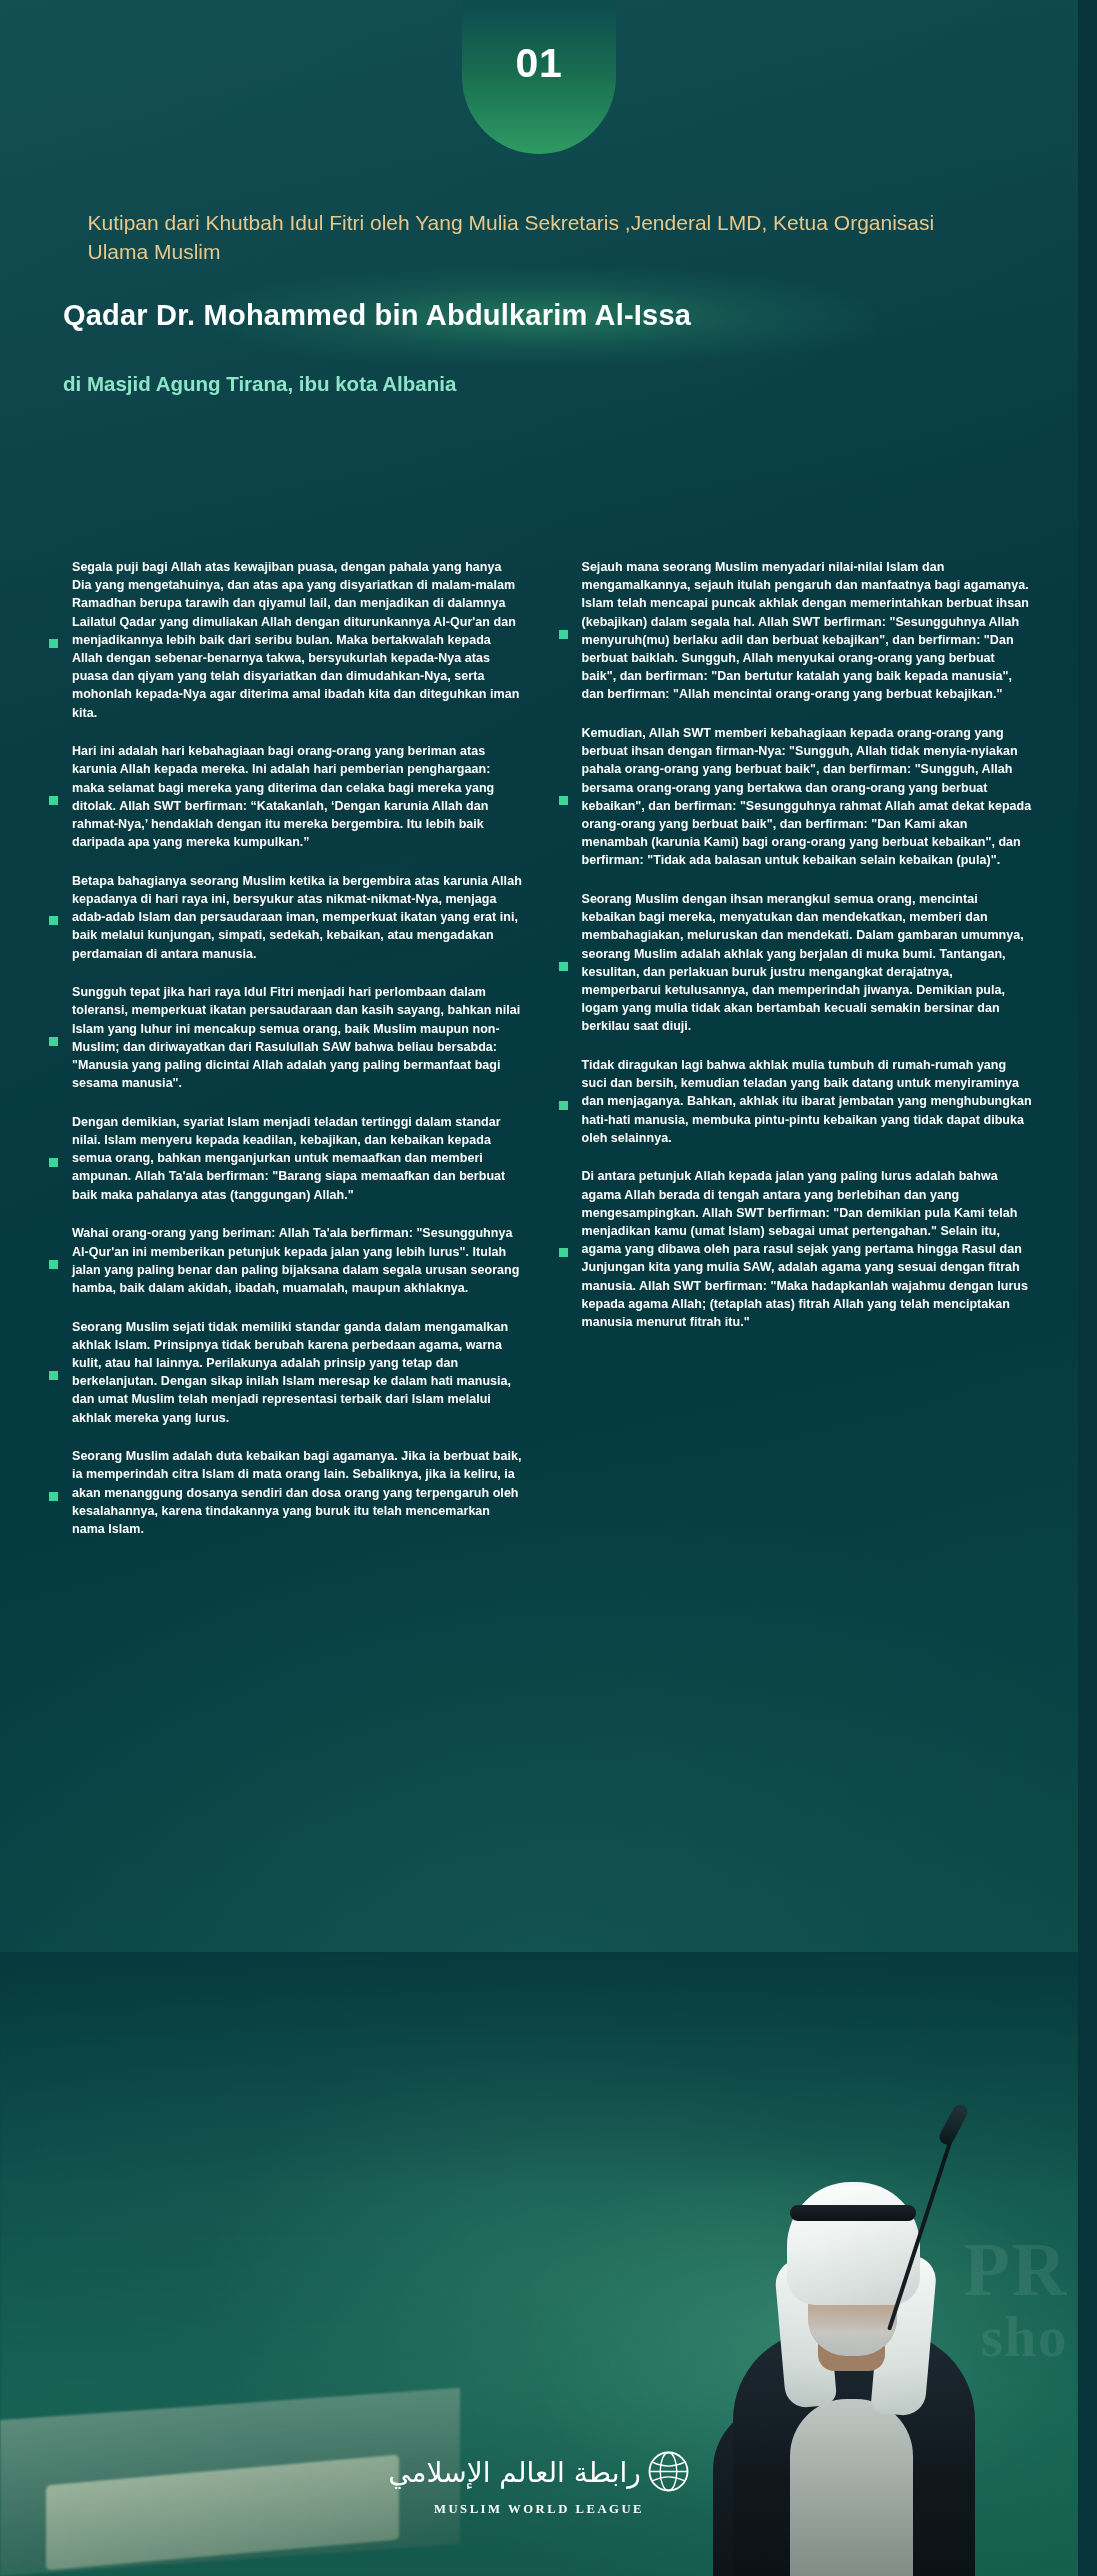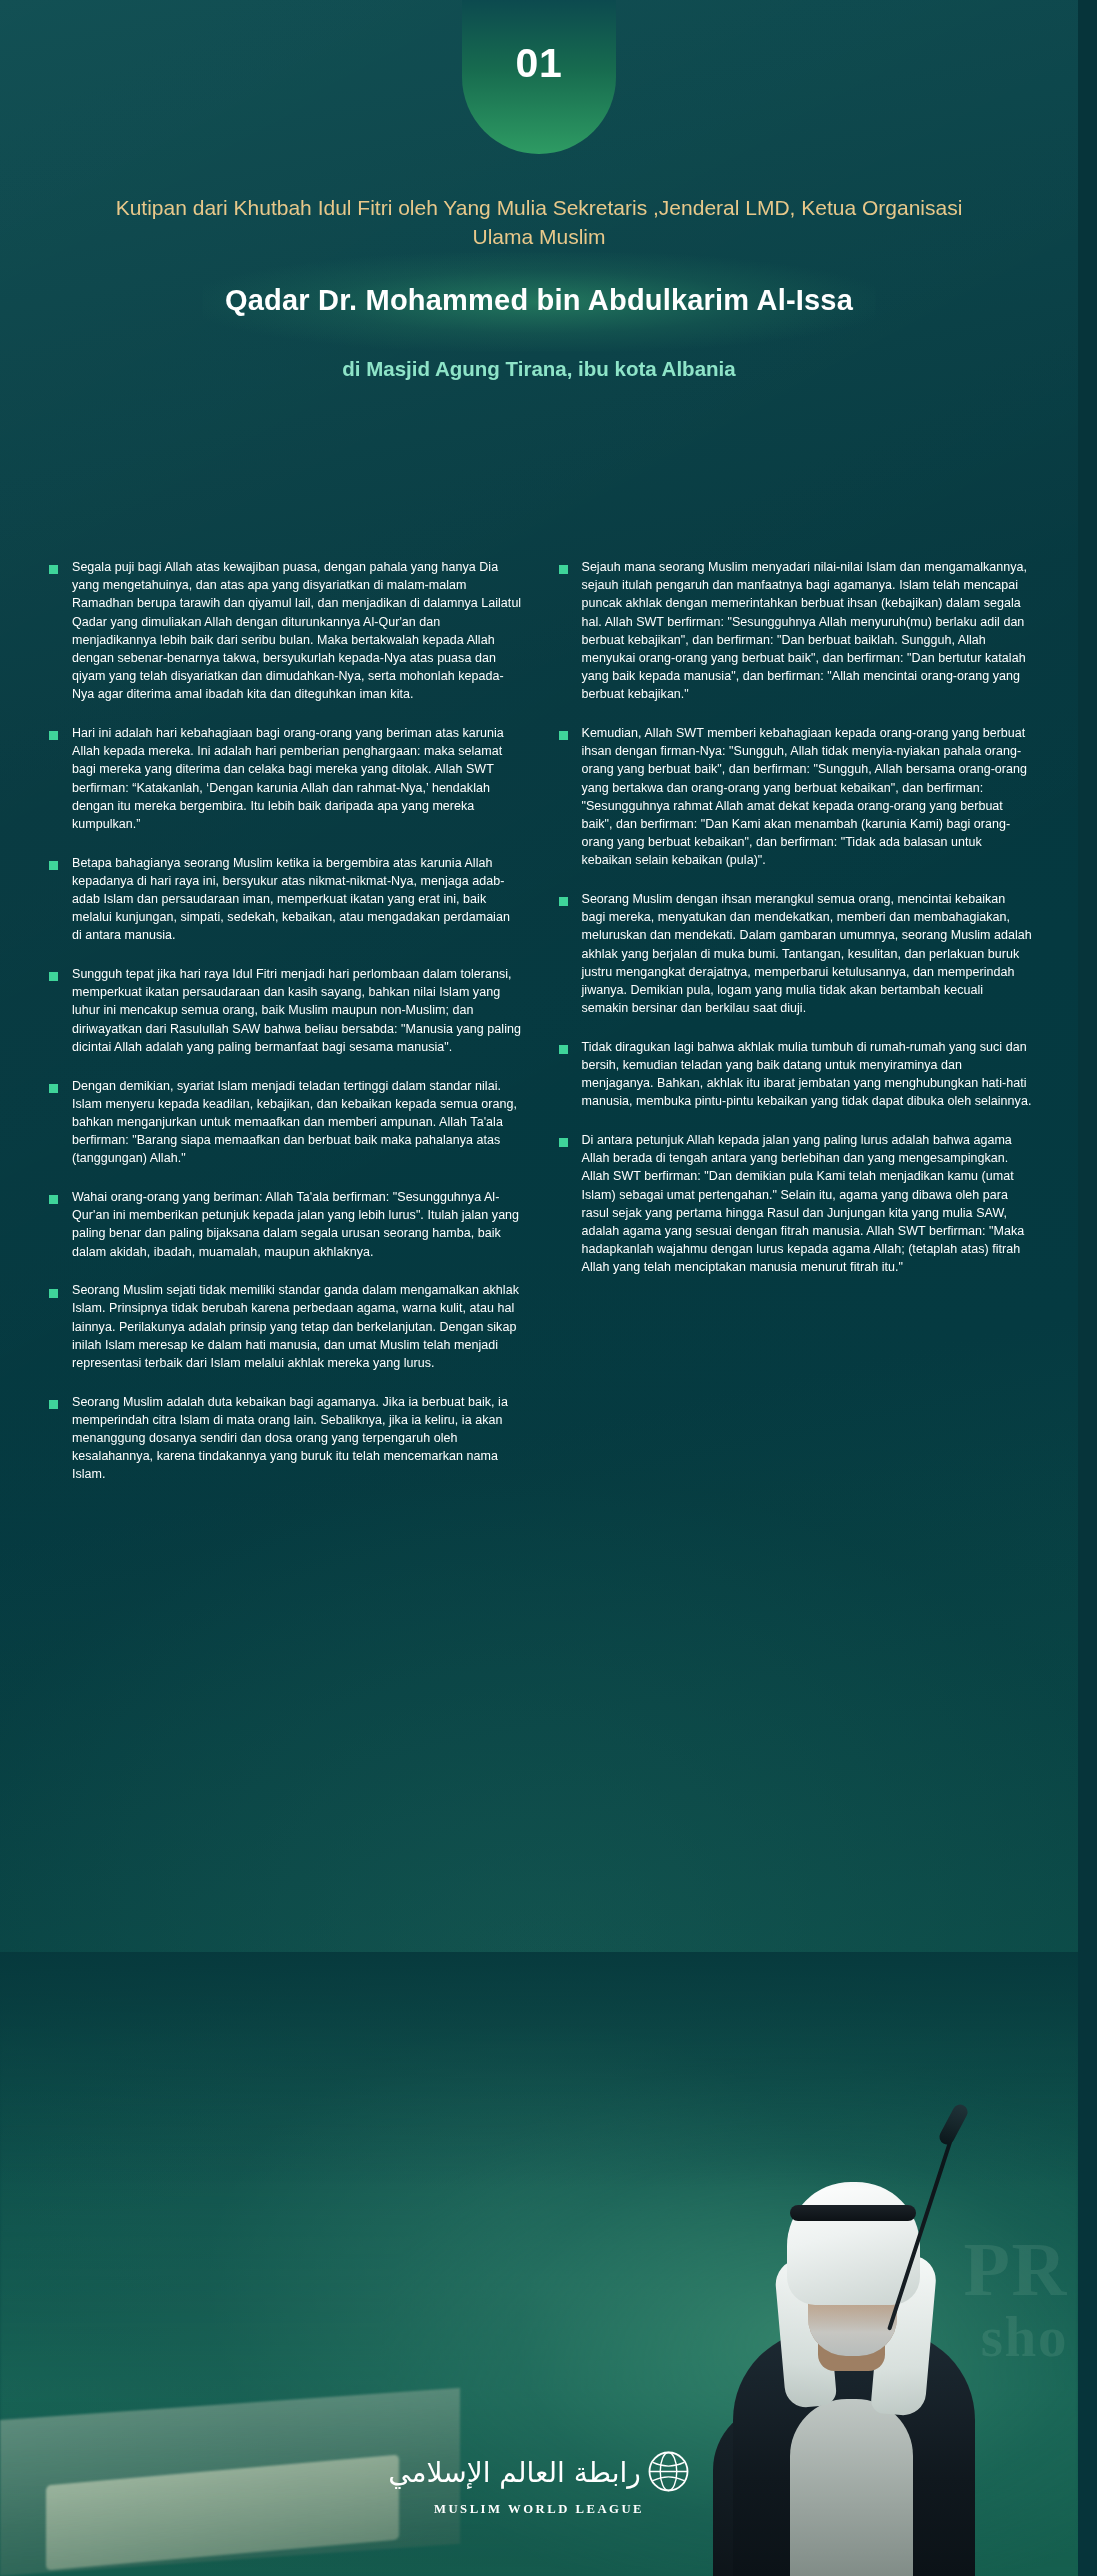--- a/index.html
+++ b/index.html
@@ -52,25 +52,24 @@
     color:#ffffff;
     font-size:41px;
     font-weight:700;
     letter-spacing:0.8px;
     line-height:1;
   }
 
   
   .header {
     position:absolute;
-    top:194px;
+    top:209px;
     left:0;
     width:100%;
-    text-align:center;
-    padding:0 41px;
+    padding:0 63px;
   }
   .kicker {
     color:#e8c88a;
     font-size:21px;
     line-height:1.36;
     font-weight:400;
     max-width:903px;
     margin:0 auto;
   }
   .name-wrap {
@@ -110,22 +109,23 @@
     width:100%;
     display:flex;
     gap:36px;
     padding:0 46px 0 49px;
     align-items:flex-start;
   }
   .col { flex:1 1 0; min-width:0; }
 
   .bullet-item {
     display:flex;
-    align-items:flex-start;
+    align-items:center;
     margin-bottom:20.5px;
+    font-weight:bold;
   }
   .bullet-mark {
     flex:0 0 auto;
     width:9px;
     height:9px;
     background:#3fd49a;
     margin-top:7.4px;
     margin-right:14px;
   }
   .bullet-text {

